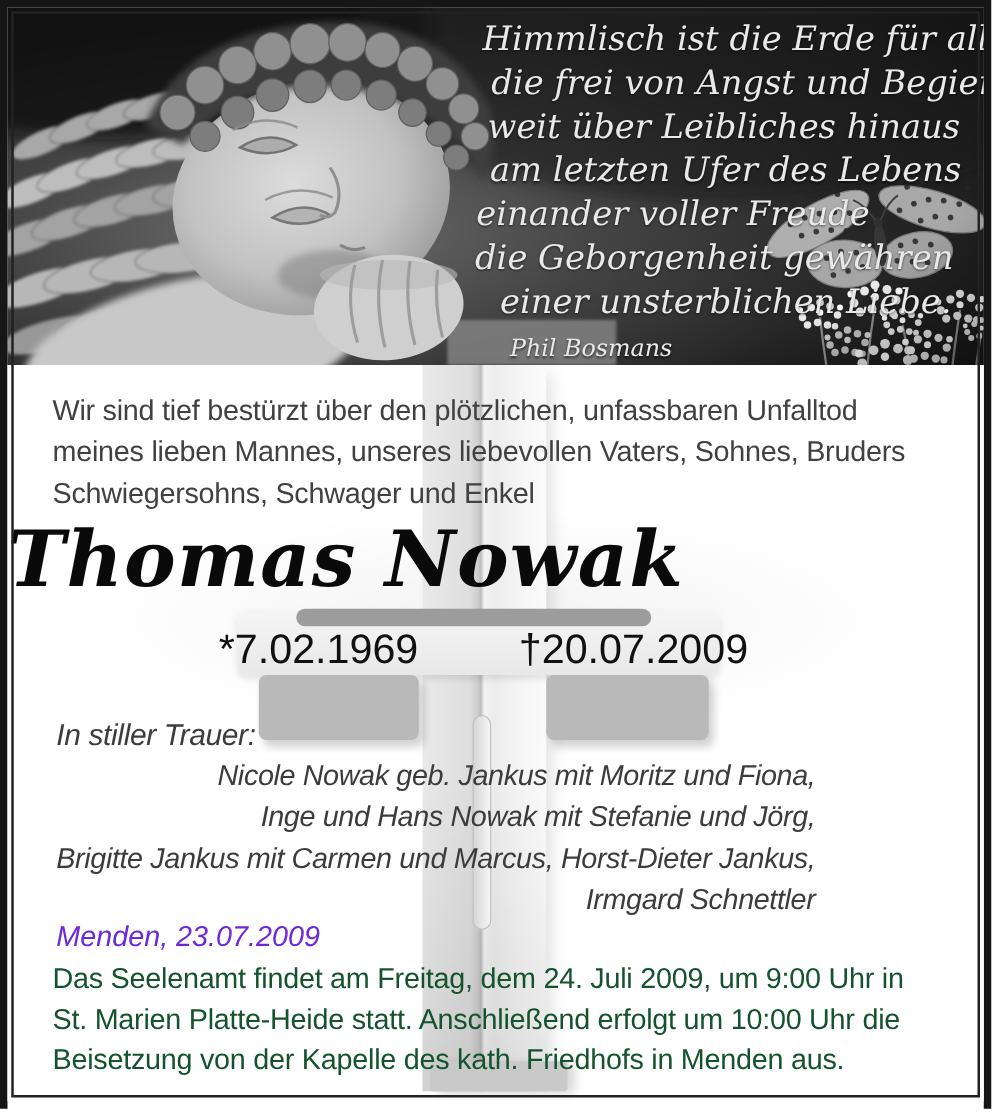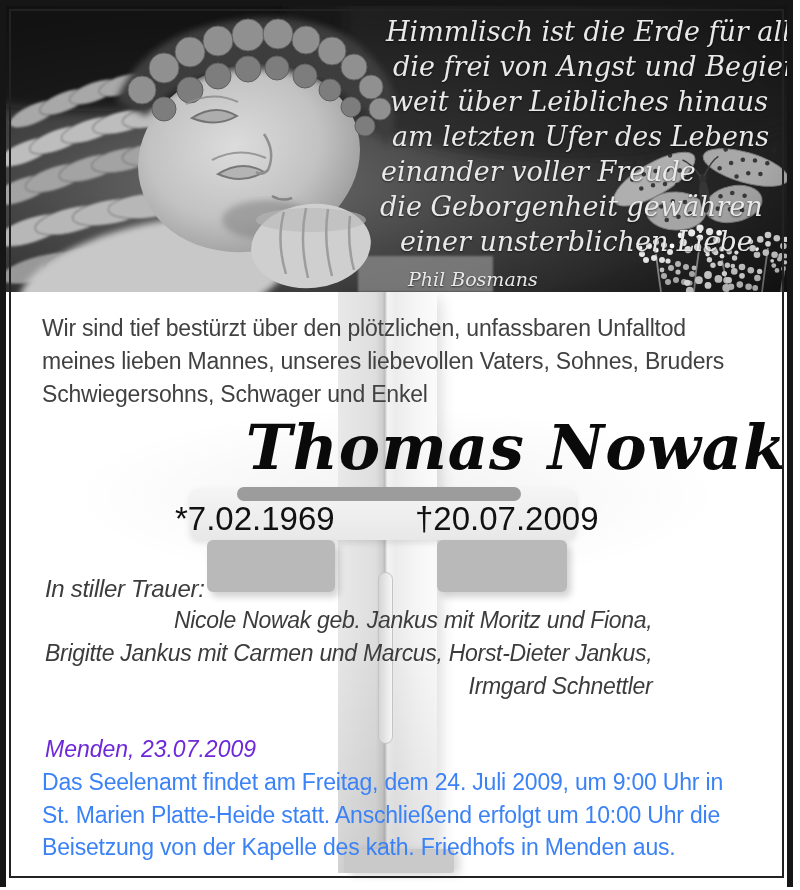--- a/index.html
+++ b/index.html
@@ -47,31 +47,31 @@
   .arm-right{position:absolute;left:431px;top:248px;width:130px;height:52px;border-radius:6px;
         background:#b9b9b9;box-shadow:4px 5px 7px rgba(0,0,0,0.18);}
   .groove{position:absolute;left:372px;top:280px;width:15px;height:172px;border-radius:8px;
         background:linear-gradient(90deg,#d6d6d6,#f6f6f6);border:1px solid #c3c3c3;box-sizing:border-box;}
   .base{position:absolute;left:338px;top:557px;width:110px;height:24px;border-radius:3px;
         background:#c9c9c9;box-shadow:6px 2px 8px rgba(0,0,0,0.15);}
 
   
   .intro{left:36px;top:20px;font-size:23px;line-height:33px;color:#414141;letter-spacing:-0.2px;}
   .intro div{white-space:nowrap;}
-  .name{left:0;top:118px;width:100%;text-align:right;
+  .name{left:0;top:118px;width:100%;text-align:left;
         font-family:"DejaVu Serif",serif;font-style:italic;font-weight:bold;
         font-size:62px;line-height:76px;color:#0a0a0a;letter-spacing:1px;}
   .birth{left:169px;top:208px;font-size:33px;color:#111111;}
   .death{left:409px;top:208px;font-size:33px;color:#111111;}
   .mourners{left:39px;top:282px;color:#3c3c3c;font-style:italic;font-weight:normal;letter-spacing:-0.3px;}
   .mourners .mh{font-size:24px;line-height:30px;}
   .mourners .ml{font-size:23px;line-height:33px;white-space:nowrap;text-align:right;}
   .place{left:39px;top:444px;font-size:23px;font-style:italic;color:#6d28d9;}
   .addr{right:39px;top:444px;font-size:23px;font-style:italic;color:#3d3d3d;}
-  .service{left:36px;top:474px;font-size:23px;line-height:32.5px;color:#3b82f6;letter-spacing:-0.2px;}
+  .service{left:36px;top:474px;font-size:23px;line-height:32.5px;color:#14532d;letter-spacing:-0.2px;}
   .service div{white-space:nowrap;}
 </style>
 </head>
 <body>
 
 <div class="page">
   <div class="card">
     <div class="content">
 
       <div class="photo">
@@ -313,20 +313,21 @@
         </div>
 
         <div class="txt name">Thomas Nowak</div>
 
         <span class="txt birth">*7.02.1969</span>
         <span class="txt death">†20.07.2009</span>
 
         <div class="txt mourners">
           <div class="mh">In stiller Trauer:</div>
           <div class="ml">Nicole Nowak geb. Jankus mit Moritz und Fiona,</div>
+          <div class="ml">Inge und Hans Nowak mit Stefanie und Jörg,</div>
           <div class="ml">Brigitte Jankus mit Carmen und Marcus, Horst-Dieter Jankus,</div>
           <div class="ml">Irmgard Schnettler</div>
         </div>
 
         <div class="txt place">Menden, 23.07.2009</div>
 
         <div class="txt service">
           <div>Das Seelenamt findet am Freitag, dem 24. Juli 2009, um 9:00 Uhr in</div>
           <div>St. Marien Platte-Heide statt. Anschließend erfolgt um 10:00 Uhr die</div>
           <div>Beisetzung von der Kapelle des kath. Friedhofs in Menden aus.</div>

